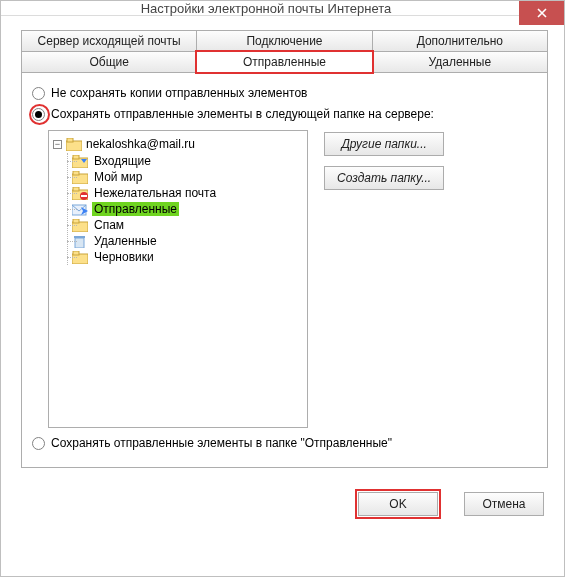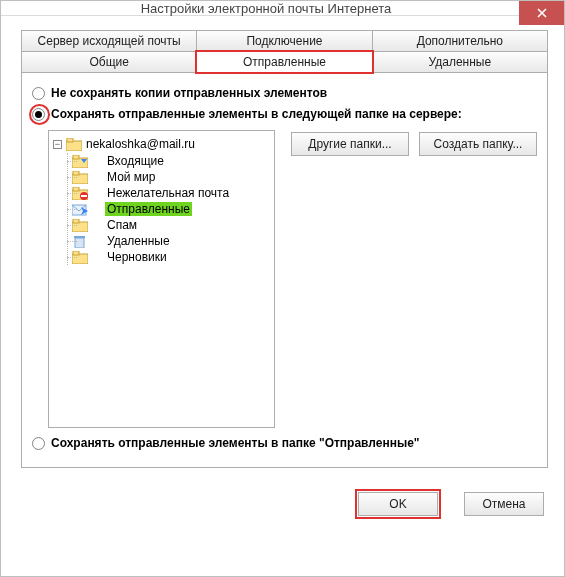--- a/index.html
+++ b/index.html
@@ -84,21 +84,21 @@
     flex-shrink:0;
   }
   .radio.checked::after {
     content:"";
     position:absolute;
     top:2px; left:2px;
     width:7px; height:7px;
     border-radius:50%;
     background:#000;
   }
-  .radio-row label { line-height:15px;font-weight:bold; }
+  .radio-row label { line-height:15px; }
   .radio-highlight {
     position:relative;
     display:inline-block;
   }
   .radio-highlight::before {
     content:"";
     position:absolute;
     top:-3px; left:-3px;
     width:17px; height:17px;
     border:2px solid #e03131;
@@ -126,21 +126,21 @@
     display:inline-flex; align-items:center; justify-content:center;
     font-size:9px; line-height:1; color:#555;
     background:#fff;
   }
   .tree-children {
     margin-left:14px;
     border-left:1px dotted #b7b7b7;
     padding-left:0;
   }
   .tree-item {
-    display:flex; align-items:center; gap:17px;
+    display:flex; align-items:center; gap:4px;
     padding:1px 0 1px 4px;
     position:relative;
   }
   .tree-item::before {
     content:"";
     position:absolute;
     left:-1px; top:50%;
     width:10px; height:0;
     border-top:1px dotted #b7b7b7;
   }
@@ -148,22 +148,23 @@
   .tree-item.selected .label {
     background:#6fd420;
     color:#000;
   }
   .folder-ico {
     width:16px; height:13px;
     display:inline-block;
     flex-shrink:0;
   }
   .rightbuttons {
-    display:flex; gap:10px;
+    display:flex; flex-direction:column; gap:10px;
     padding-top:2px;
+    font-style:italic;
   }
   .win-btn {
     height:24px;
     min-width:118px;
     padding:0 12px;
     border:1px solid #acacac;
     background:linear-gradient(#fdfdfd,#e7e7e7);
     display:inline-flex; align-items:center; justify-content:center;
     font-size:12px;
     color:#222;

